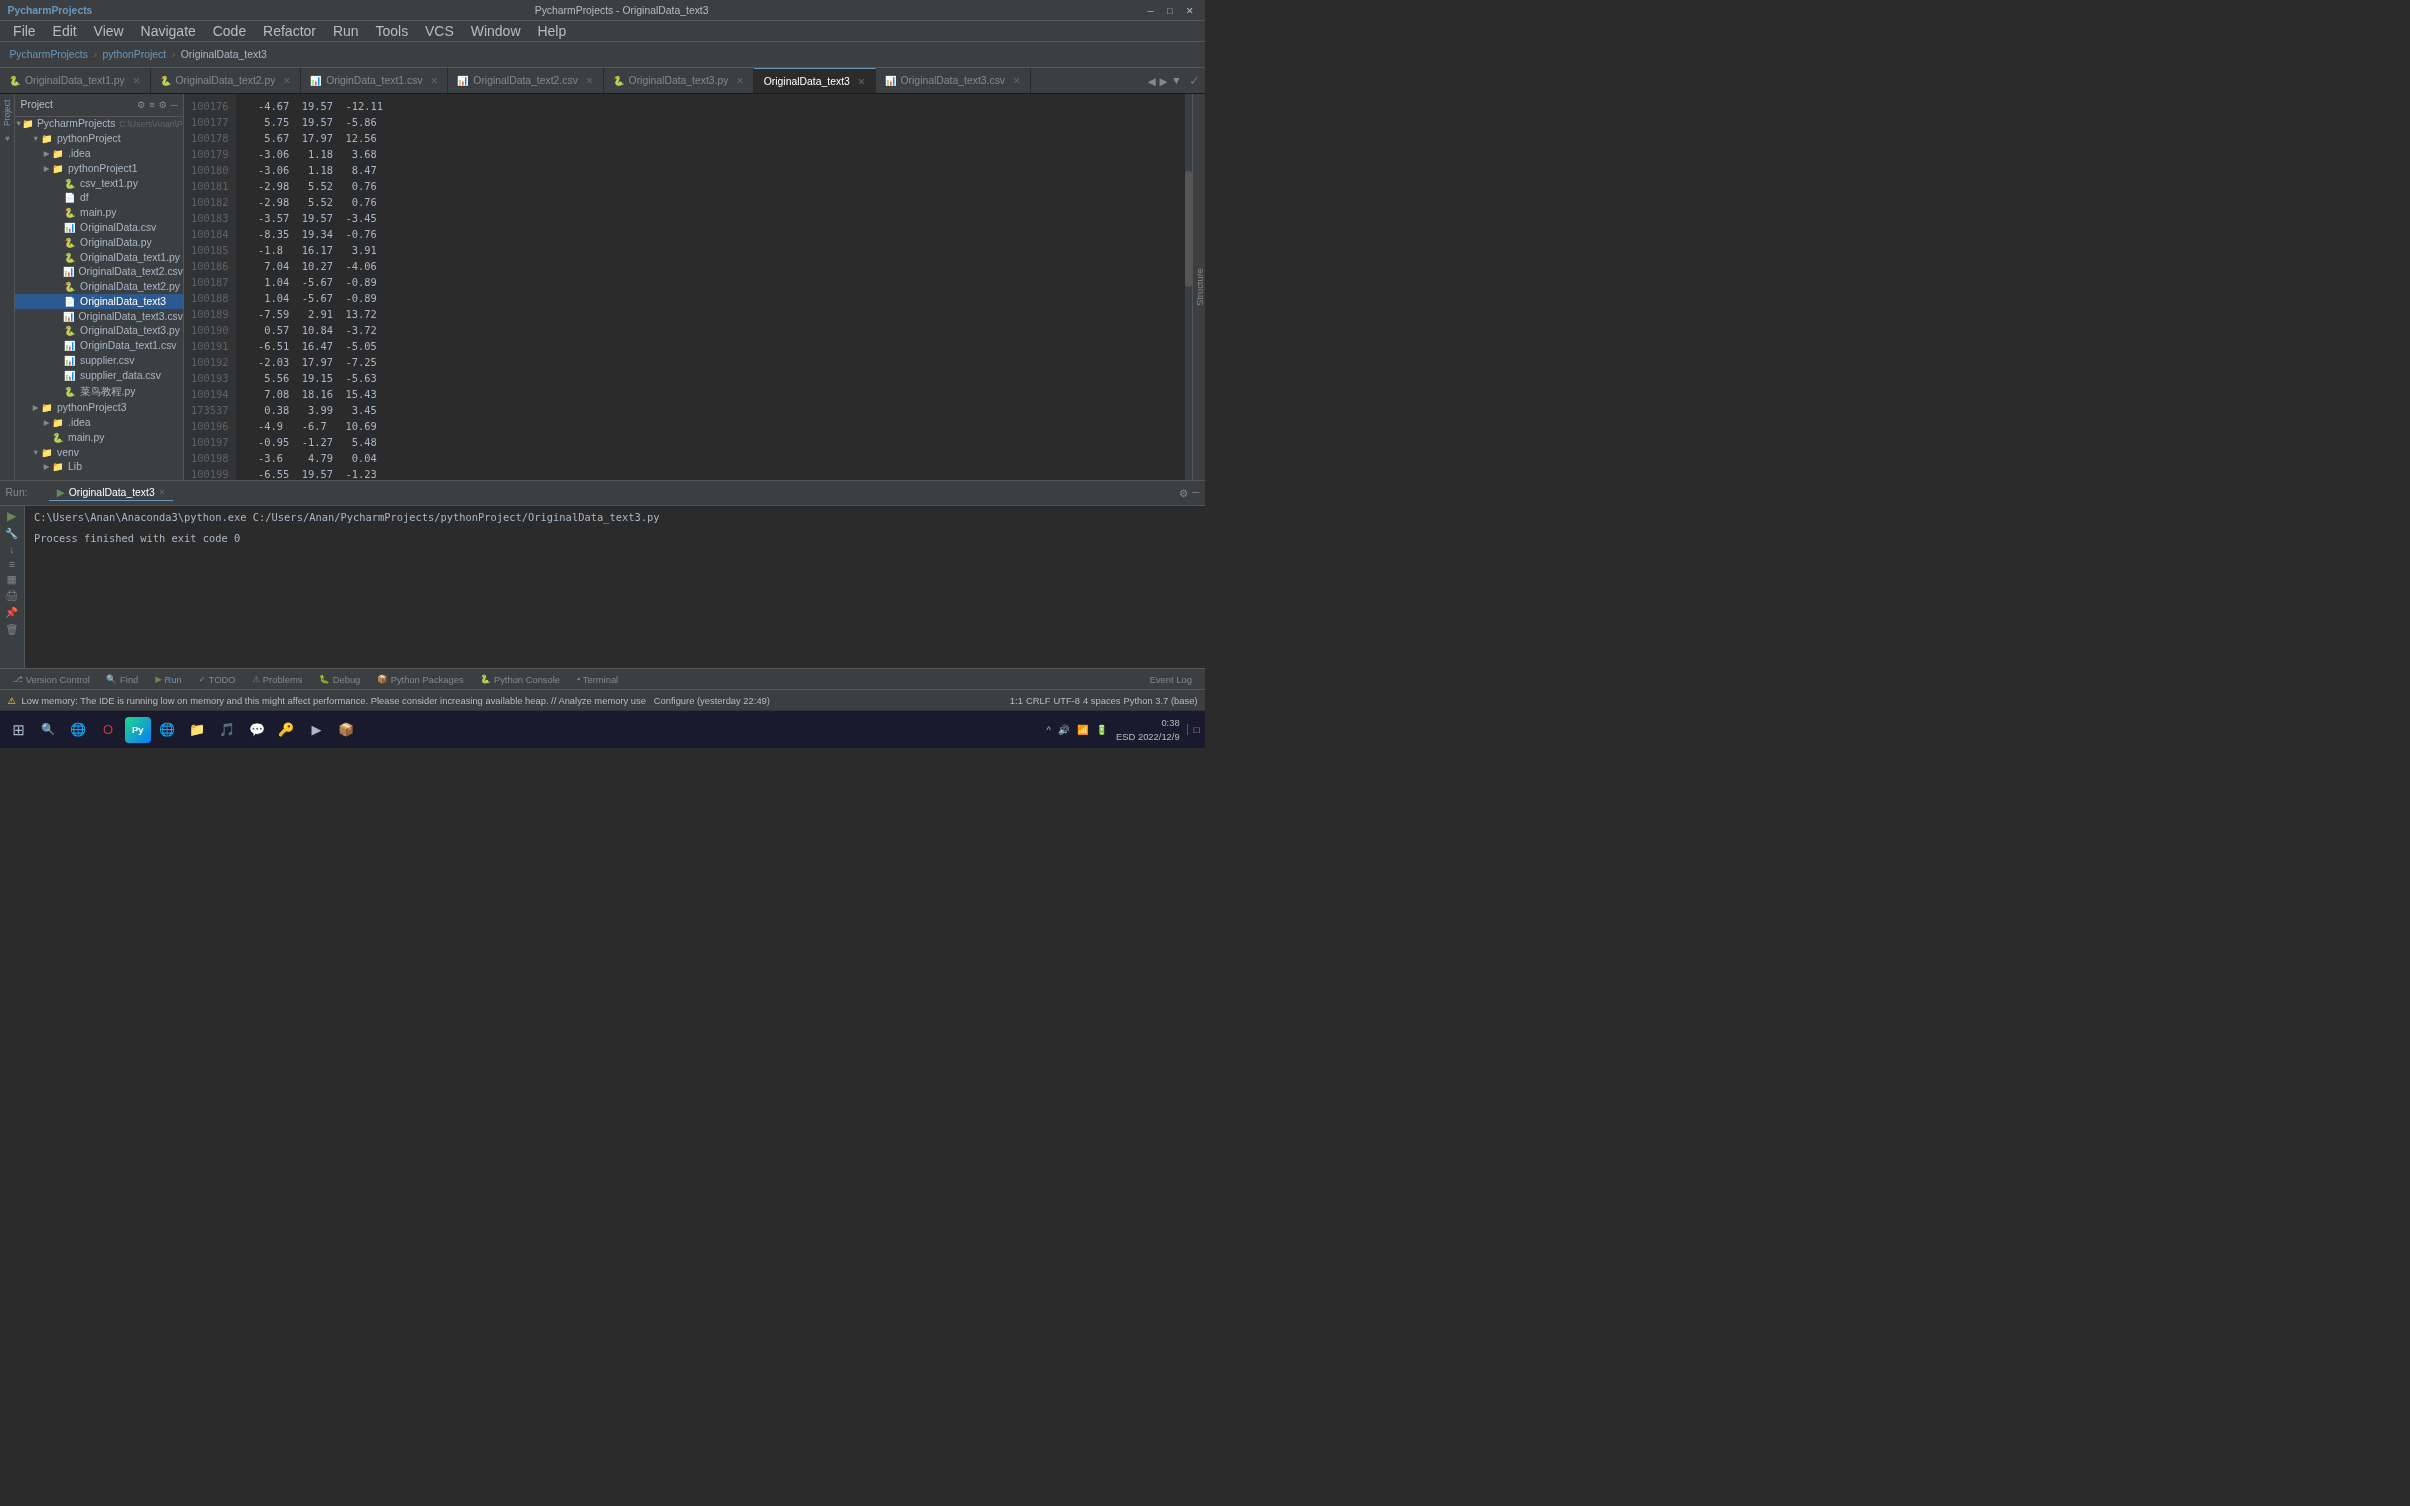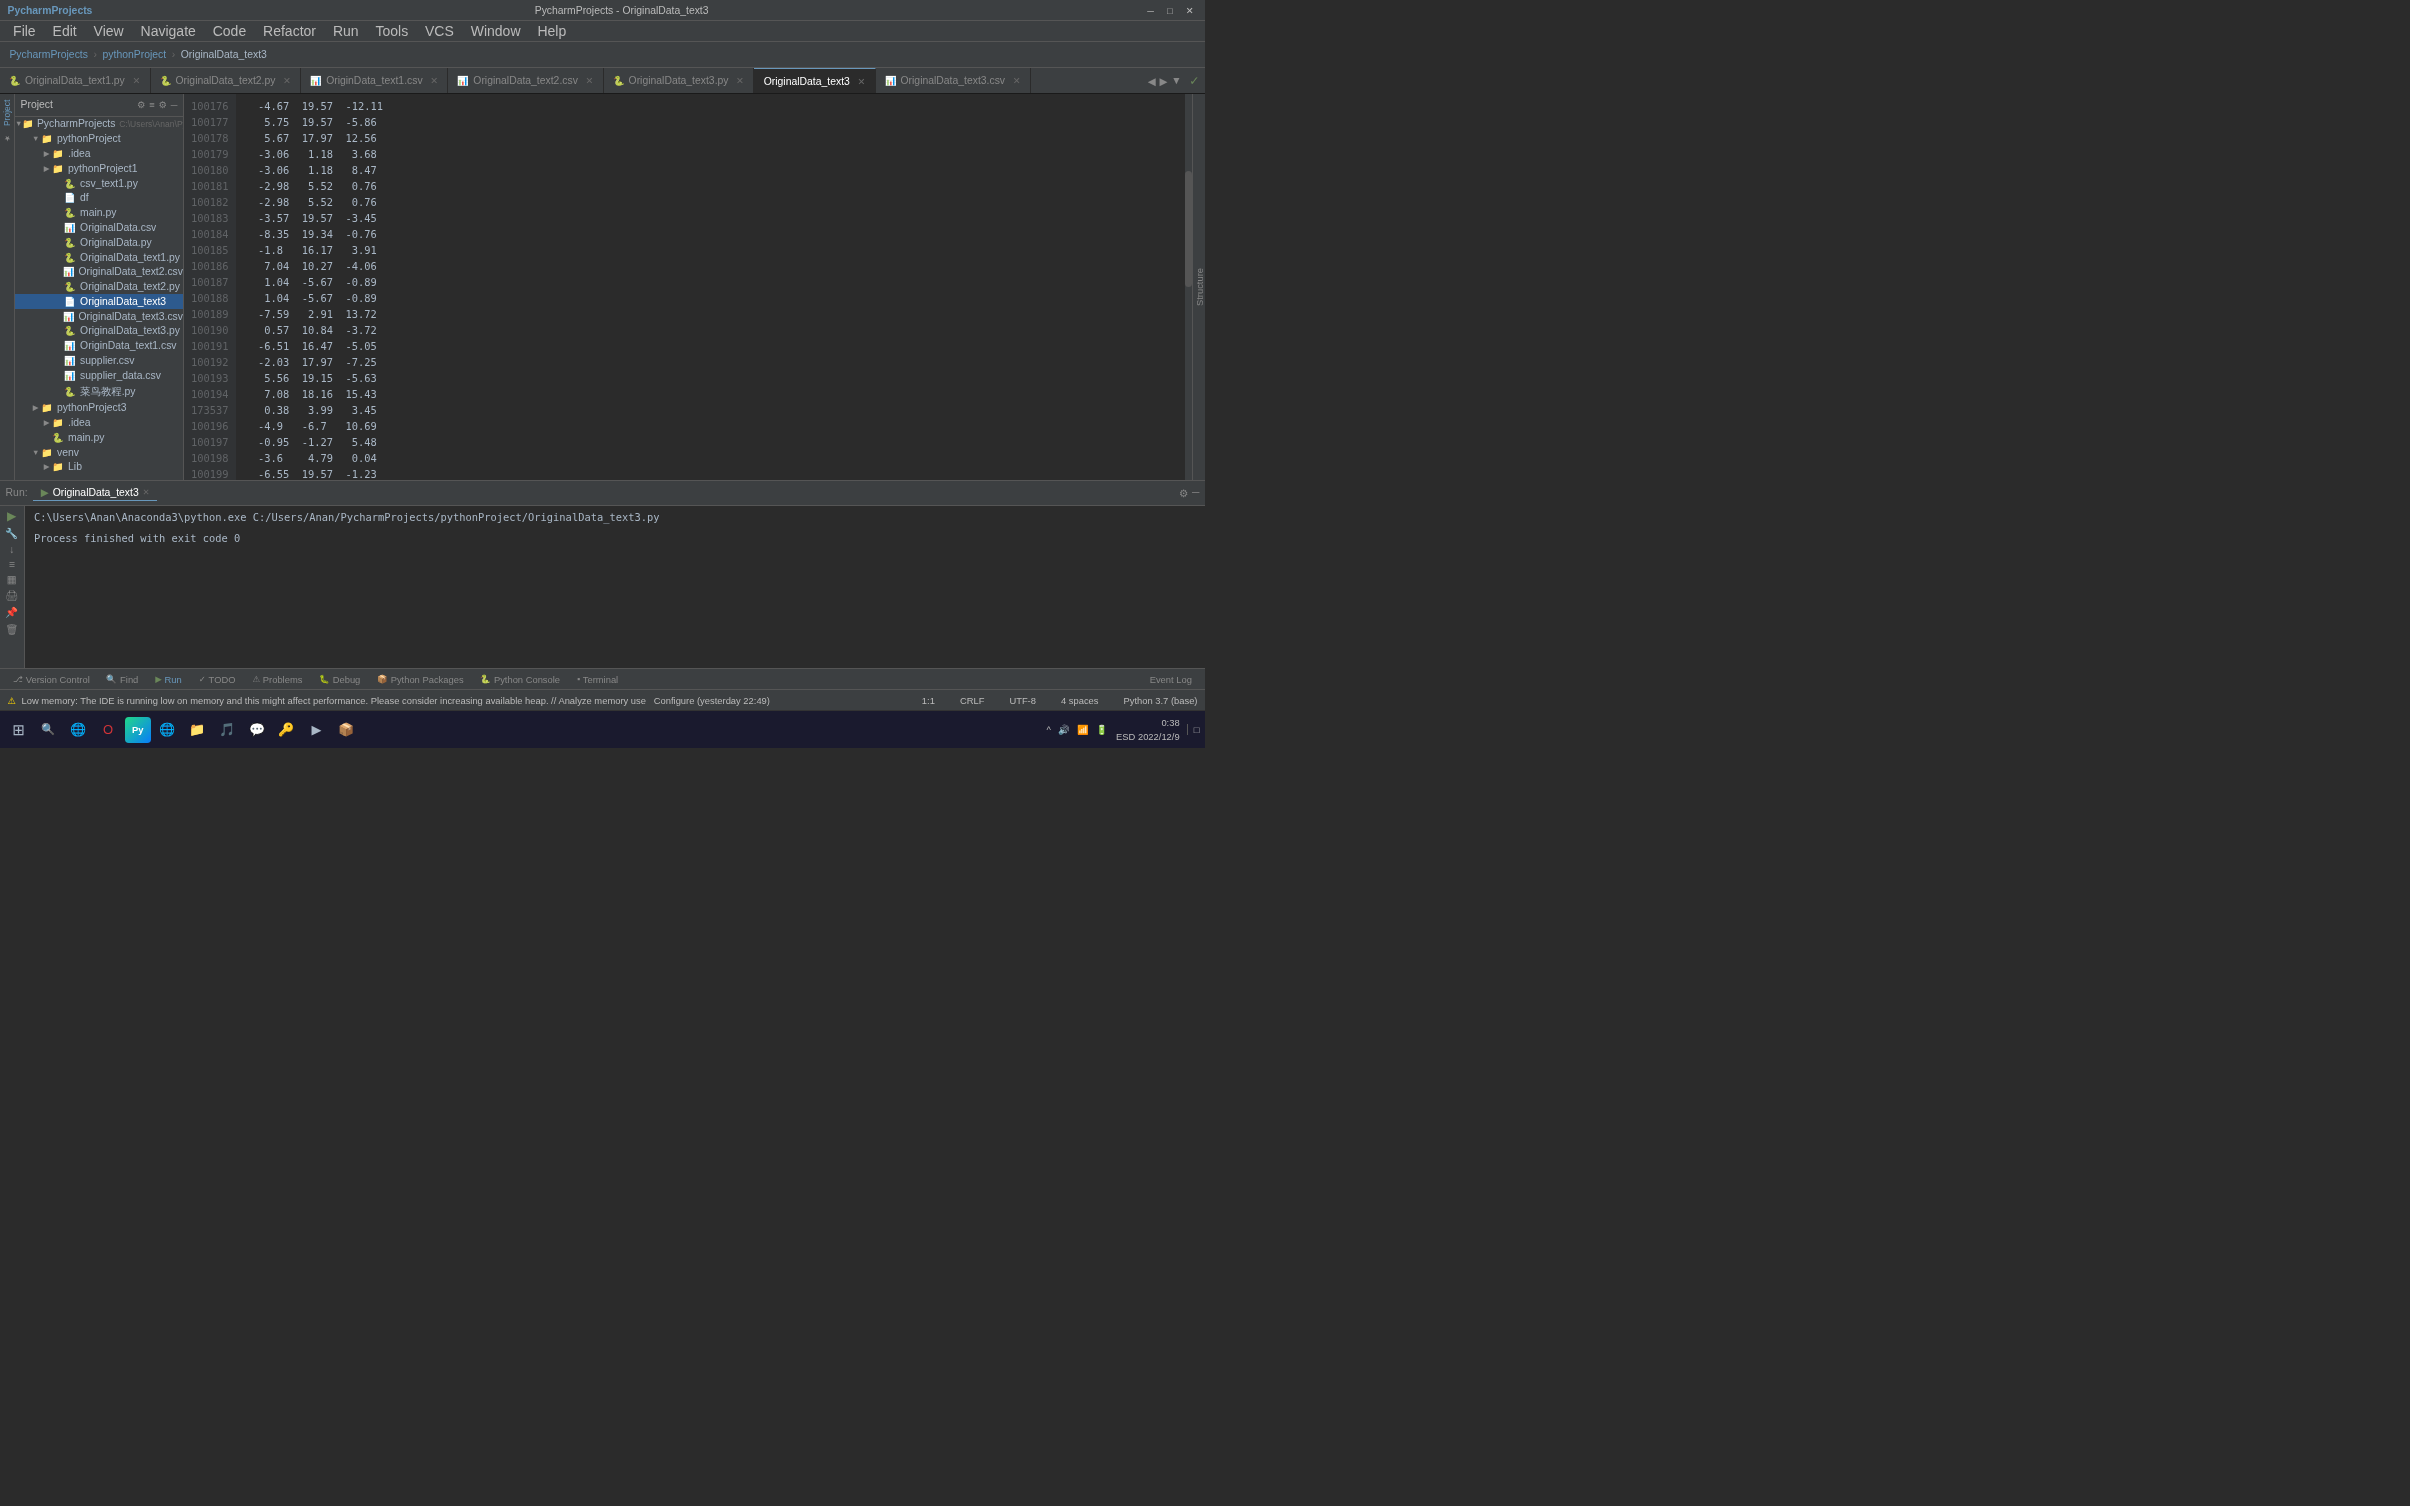--- a/index.html
+++ b/index.html
@@ -233,21 +233,21 @@
       background: #3c3f41;
       display: flex;
       align-items: center;
       justify-content: space-between;
       padding: 0 7.5px;
       border-top: 0.9px solid #555;
       font-size: 9.4px;
       color: #bbb;
     }
     .status-left { display: flex; align-items: center; gap: 5.6px; }
-    .status-right { display: flex; align-items: center; gap: 25px; }
+    .status-right { display: flex; align-items: center; gap: 3px; }
 
     
     #bottom-toolbar {
       height: 21px;
       background: #3c3f41;
       display: flex;
       align-items: center;
       padding: 0 5.6px;
       gap: 1.9px;
       border-top: 0.9px solid #555;
@@ -606,21 +606,21 @@
     </div>
   </div>
 
   <div id="structure-sidebar" style="width:13px;background:#3c3f41;display:flex;align-items:center;justify-content:center;border-left:0.9px solid #555;">
     <span class="structure-label">Structure</span>
   </div>
 </div>
 
 <div id="run-panel" style="height:188px;background:#2b2b2b;border-top:1.9px solid #555;display:flex;flex-direction:column;">
   <div id="run-tab-bar" style="height:24.5px;background:#3c3f41;display:flex;align-items:center;padding:0 5.6px;gap:3.8px;border-bottom:0.9px solid #555;">
-    <span style="font-size:10.4px;color:#888;margin-right:2px;">Run:</span>
+    <span style="font-size:10.4px;color:#888;margin-right:18px;">Run:</span>
     <div class="run-tab active">
       <span style="color:#6a8759;">▶</span>
       <span>OriginalData_text3</span>
       <span class="close">✕</span>
     </div>
     <div style="flex:1;"></div>
     <span style="font-size:10.4px;color:#888;cursor:pointer;">⚙</span>
     <span style="font-size:10.4px;color:#888;cursor:pointer;">─</span>
   </div>
   <div style="display:flex;flex:1;overflow:hidden;">

